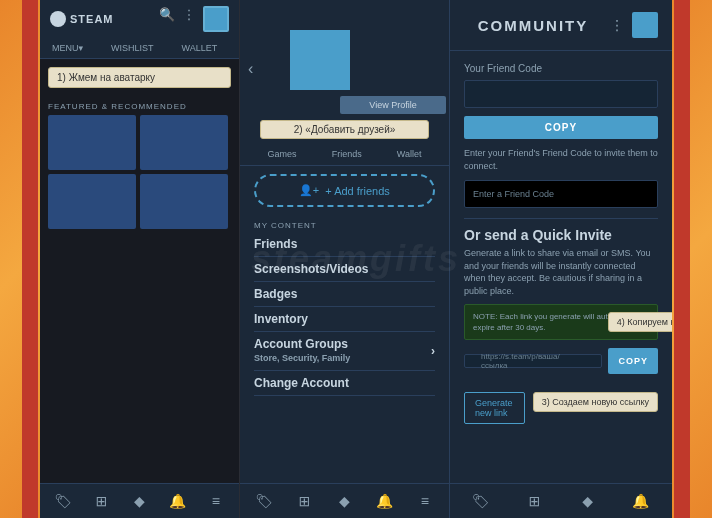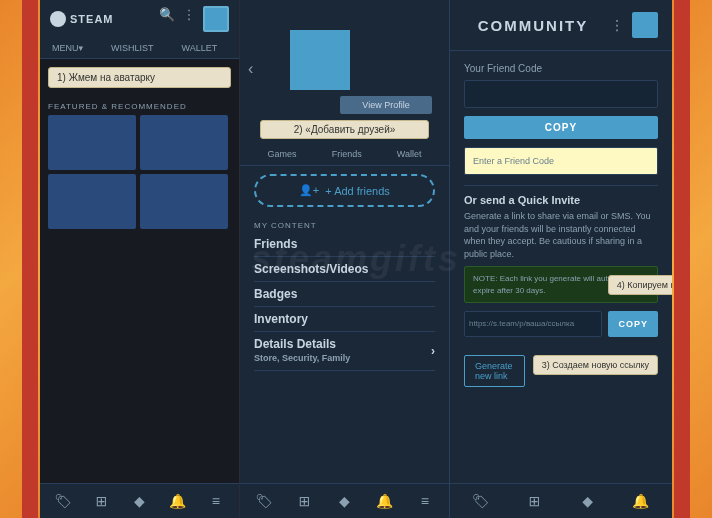--- a/index.html
+++ b/index.html
@@ -216,21 +216,21 @@
     }
 
     .view-profile-btn {
       background: #4a6a8a;
       color: #c7d5e0;
       font-size: 9px;
       padding: 4px 10px;
       border-radius: 2px;
       text-align: center;
       margin: 6px auto;
-      width: 92px;
+      width: 106px;
       margin-left: 100px;
     }
 
     .add-friends-tooltip {
       background: #e8e0c8;
       color: #333;
       font-size: 10px;
       padding: 3px 8px;
       border-radius: 3px;
       text-align: center;
@@ -380,42 +380,42 @@
     }
 
     .invite-desc {
       color: #8ba0b0;
       font-size: 9px;
       line-height: 1.4;
       margin-bottom: 8px;
     }
 
     .friend-code-enter {
-      background: #fef9c3;
+      background: #000000;
       border: 1px solid #2a3f5c;
       width: 100%;
       height: 28px;
       margin-bottom: 10px;
       border-radius: 2px;
       color: #6a8090;
       font-size: 9px;
       padding: 4px 8px;
       display: flex;
       align-items: center;
     }
 
     .divider {
       height: 1px;
       background: #2a3f5c;
       margin: 8px 0;
     }
 
     .quick-invite-title {
       color: #c7d5e0;
-      font-size: 11px;
+      font-size: 14px;
       font-weight: bold;
       margin-bottom: 4px;
     }
 
     .quick-invite-desc {
       color: #8ba0b0;
       font-size: 9px;
       line-height: 1.4;
       margin-bottom: 6px;
     }
@@ -454,25 +454,25 @@
       display: flex;
       align-items: center;
       gap: 6px;
       margin-bottom: 6px;
     }
 
     .link-box {
       background: #152535;
       border: 1px solid #2a3f5c;
       flex: 1;
-      height: 26px;
+      height: 14px;
       border-radius: 2px;
       color: #6a8090;
       font-size: 8px;
-      padding: 4px 4px;
+      padding: 4px 16px;
       display: flex;
       align-items: center;
     }
 
     .copy-btn-small {
       background: #4a9eca;
       color: white;
       font-size: 9px;
       font-weight: bold;
       padding: 5px 10px;
@@ -596,25 +596,26 @@
       <span>+ Add friends</span>
     </div>
     <div class="my-content-label">MY CONTENT</div>
     <div class="menu-items">
       <div class="menu-item">Friends</div>
       <div class="menu-item">Screenshots/Videos</div>
       <div class="menu-item">Badges</div>
       <div class="menu-item">Inventory</div>
       <div class="menu-item menu-item-with-arrow">
         <div>
-          <div>Details Details</div>
+          <div>Account Groups</div>
           <div class="menu-item-sub">Store, Security, Family</div>
         </div>
         <span>›</span>
       </div>
+      <div class="menu-item">Change Account</div>
     </div>
     <div class="middle-bottom-nav">
       <div class="bottom-nav-icon">🏷</div>
       <div class="bottom-nav-icon">⊞</div>
       <div class="bottom-nav-icon">◆</div>
       <div class="bottom-nav-icon">🔔</div>
       <div class="bottom-nav-icon">≡</div>
     </div>
   </div>
 
@@ -623,20 +624,21 @@
       <div class="community-title">COMMUNITY</div>
       <div class="community-menu-icon">⋮</div>
       <div class="community-avatar"></div>
     </div>
 
     <div class="community-content">
 
       <div class="section-label">Your Friend Code</div>
       <div class="friend-code-input"></div>
       <div class="copy-btn">COPY</div>
+      <div class="invite-desc">Enter your Friend's Friend Code to invite them to connect.</div>
       <div class="friend-code-enter">
         <span>Enter a Friend Code</span>
       </div>
 
       <div class="divider"></div>
 
       <div class="quick-invite-title">Or send a Quick Invite</div>
       <div class="quick-invite-desc">Generate a link to share via email or SMS. You and your friends will be instantly connected when they accept. Be cautious if sharing in a public place.</div>
 
       <div class="warning-box" style="position:relative;">

